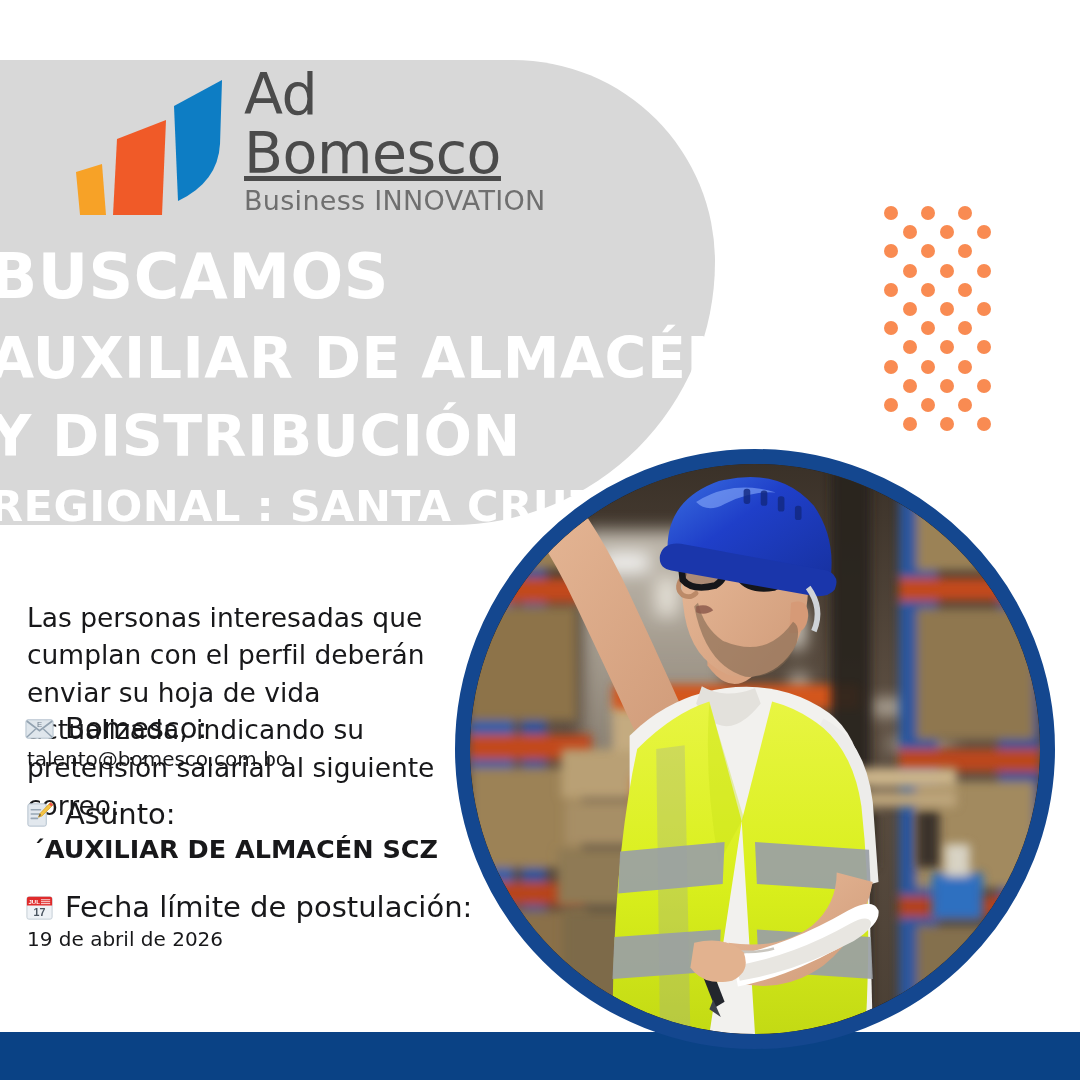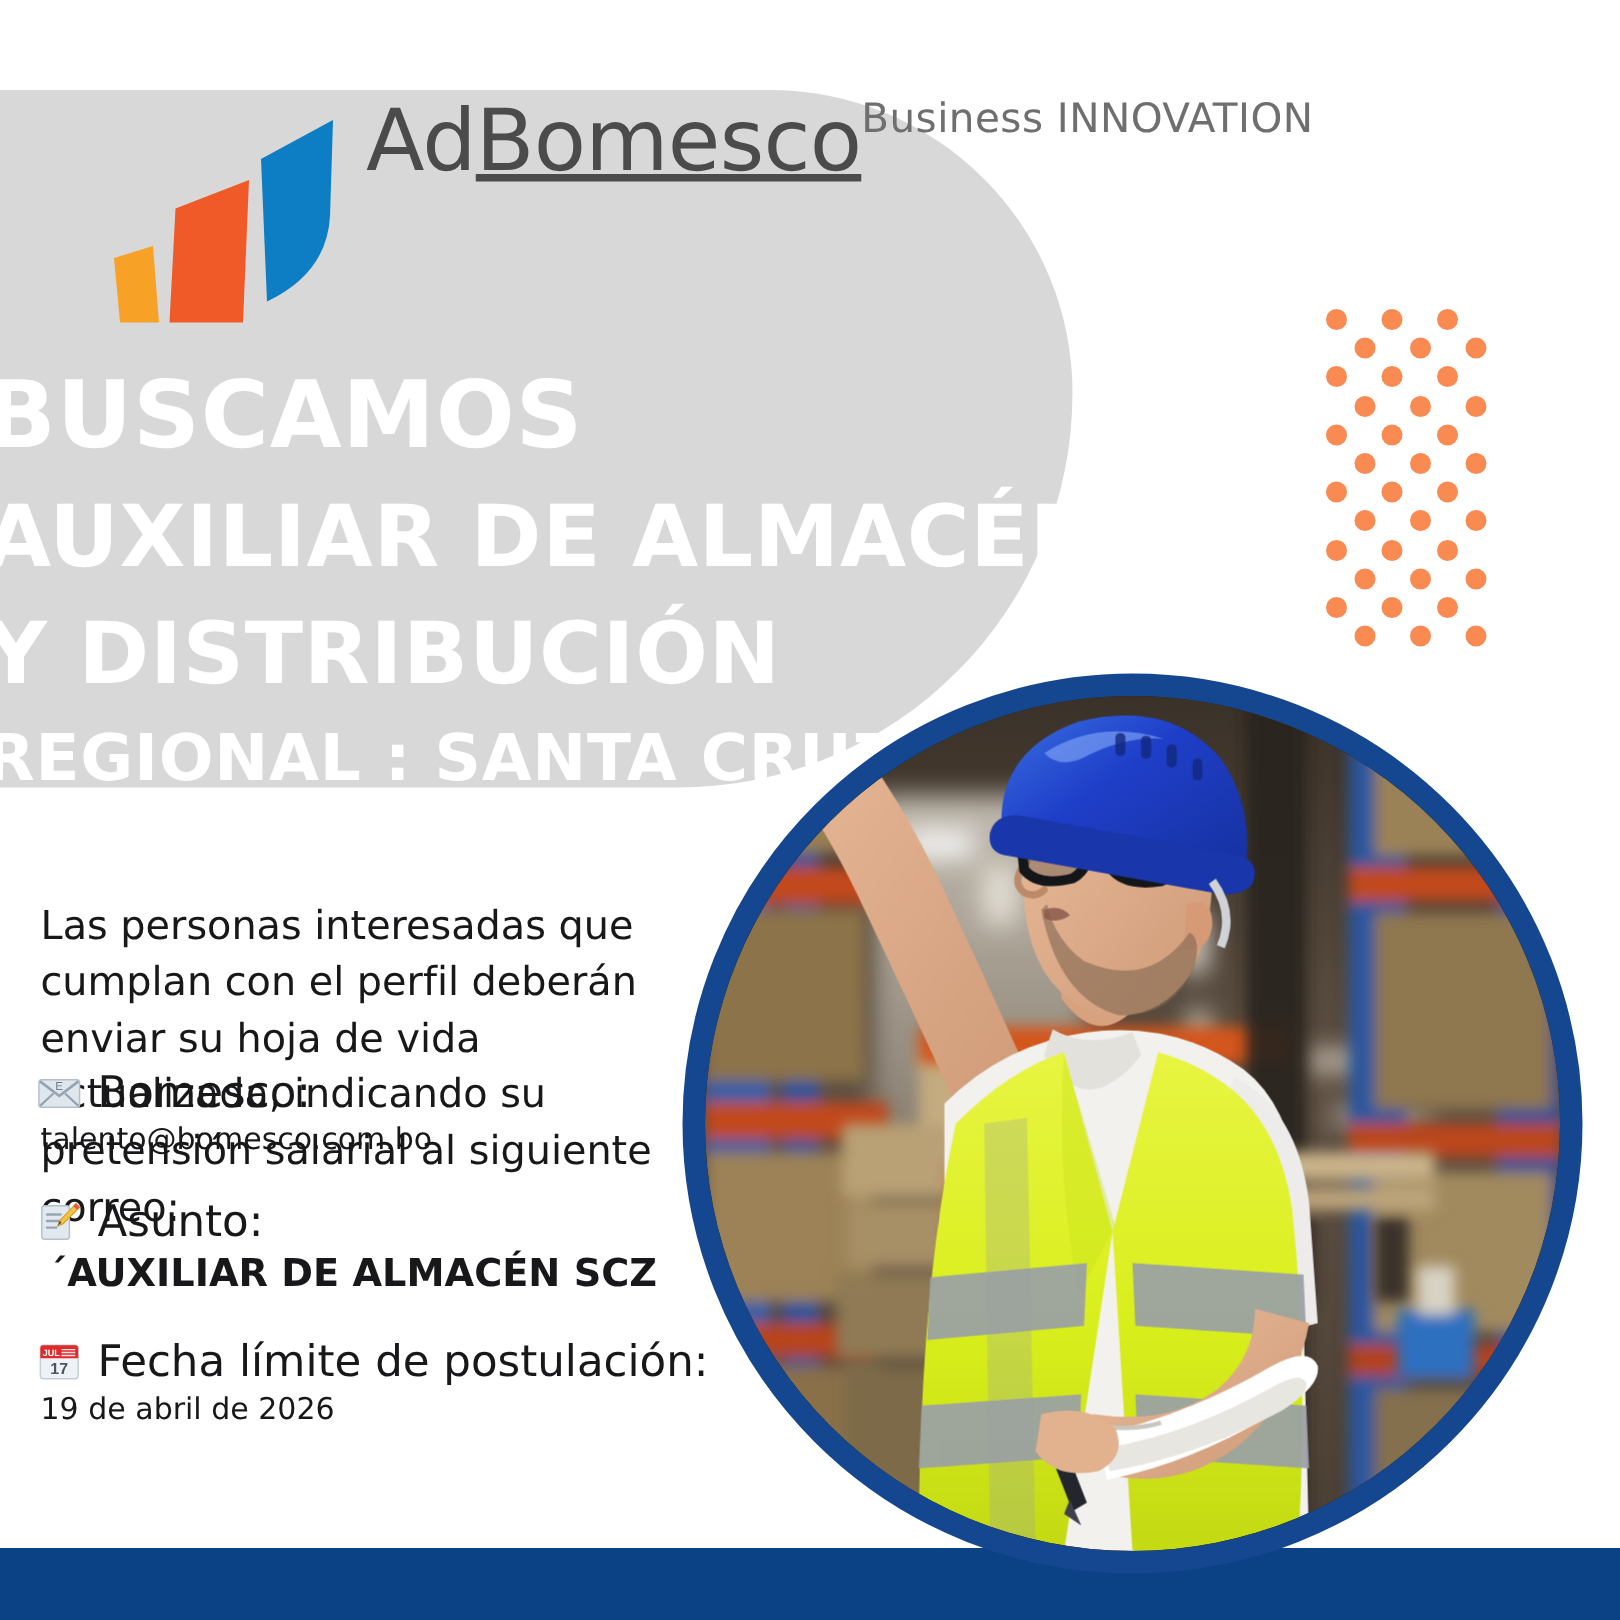--- a/index.html
+++ b/index.html
@@ -42,23 +42,22 @@
   }
   .logo-mark {
     width: 170px;
     height: 150px;
     flex: 0 0 auto;
     margin-top: 6px;
   }
   .logo-text {
     margin-left: 12px;
     display: flex;
-    flex-direction: row;
+    flex-direction: column;
     line-height: 1;
-    text-align: center;
   }
   .logo-line1,
   .logo-line2 {
     font-size: 57px;
     font-weight: 400;
     color: #4b4b4b;
     letter-spacing: -0.5px;
     font-family: "DejaVu Sans", sans-serif;
   }
   .logo-line1 { margin-bottom: 2px; }

